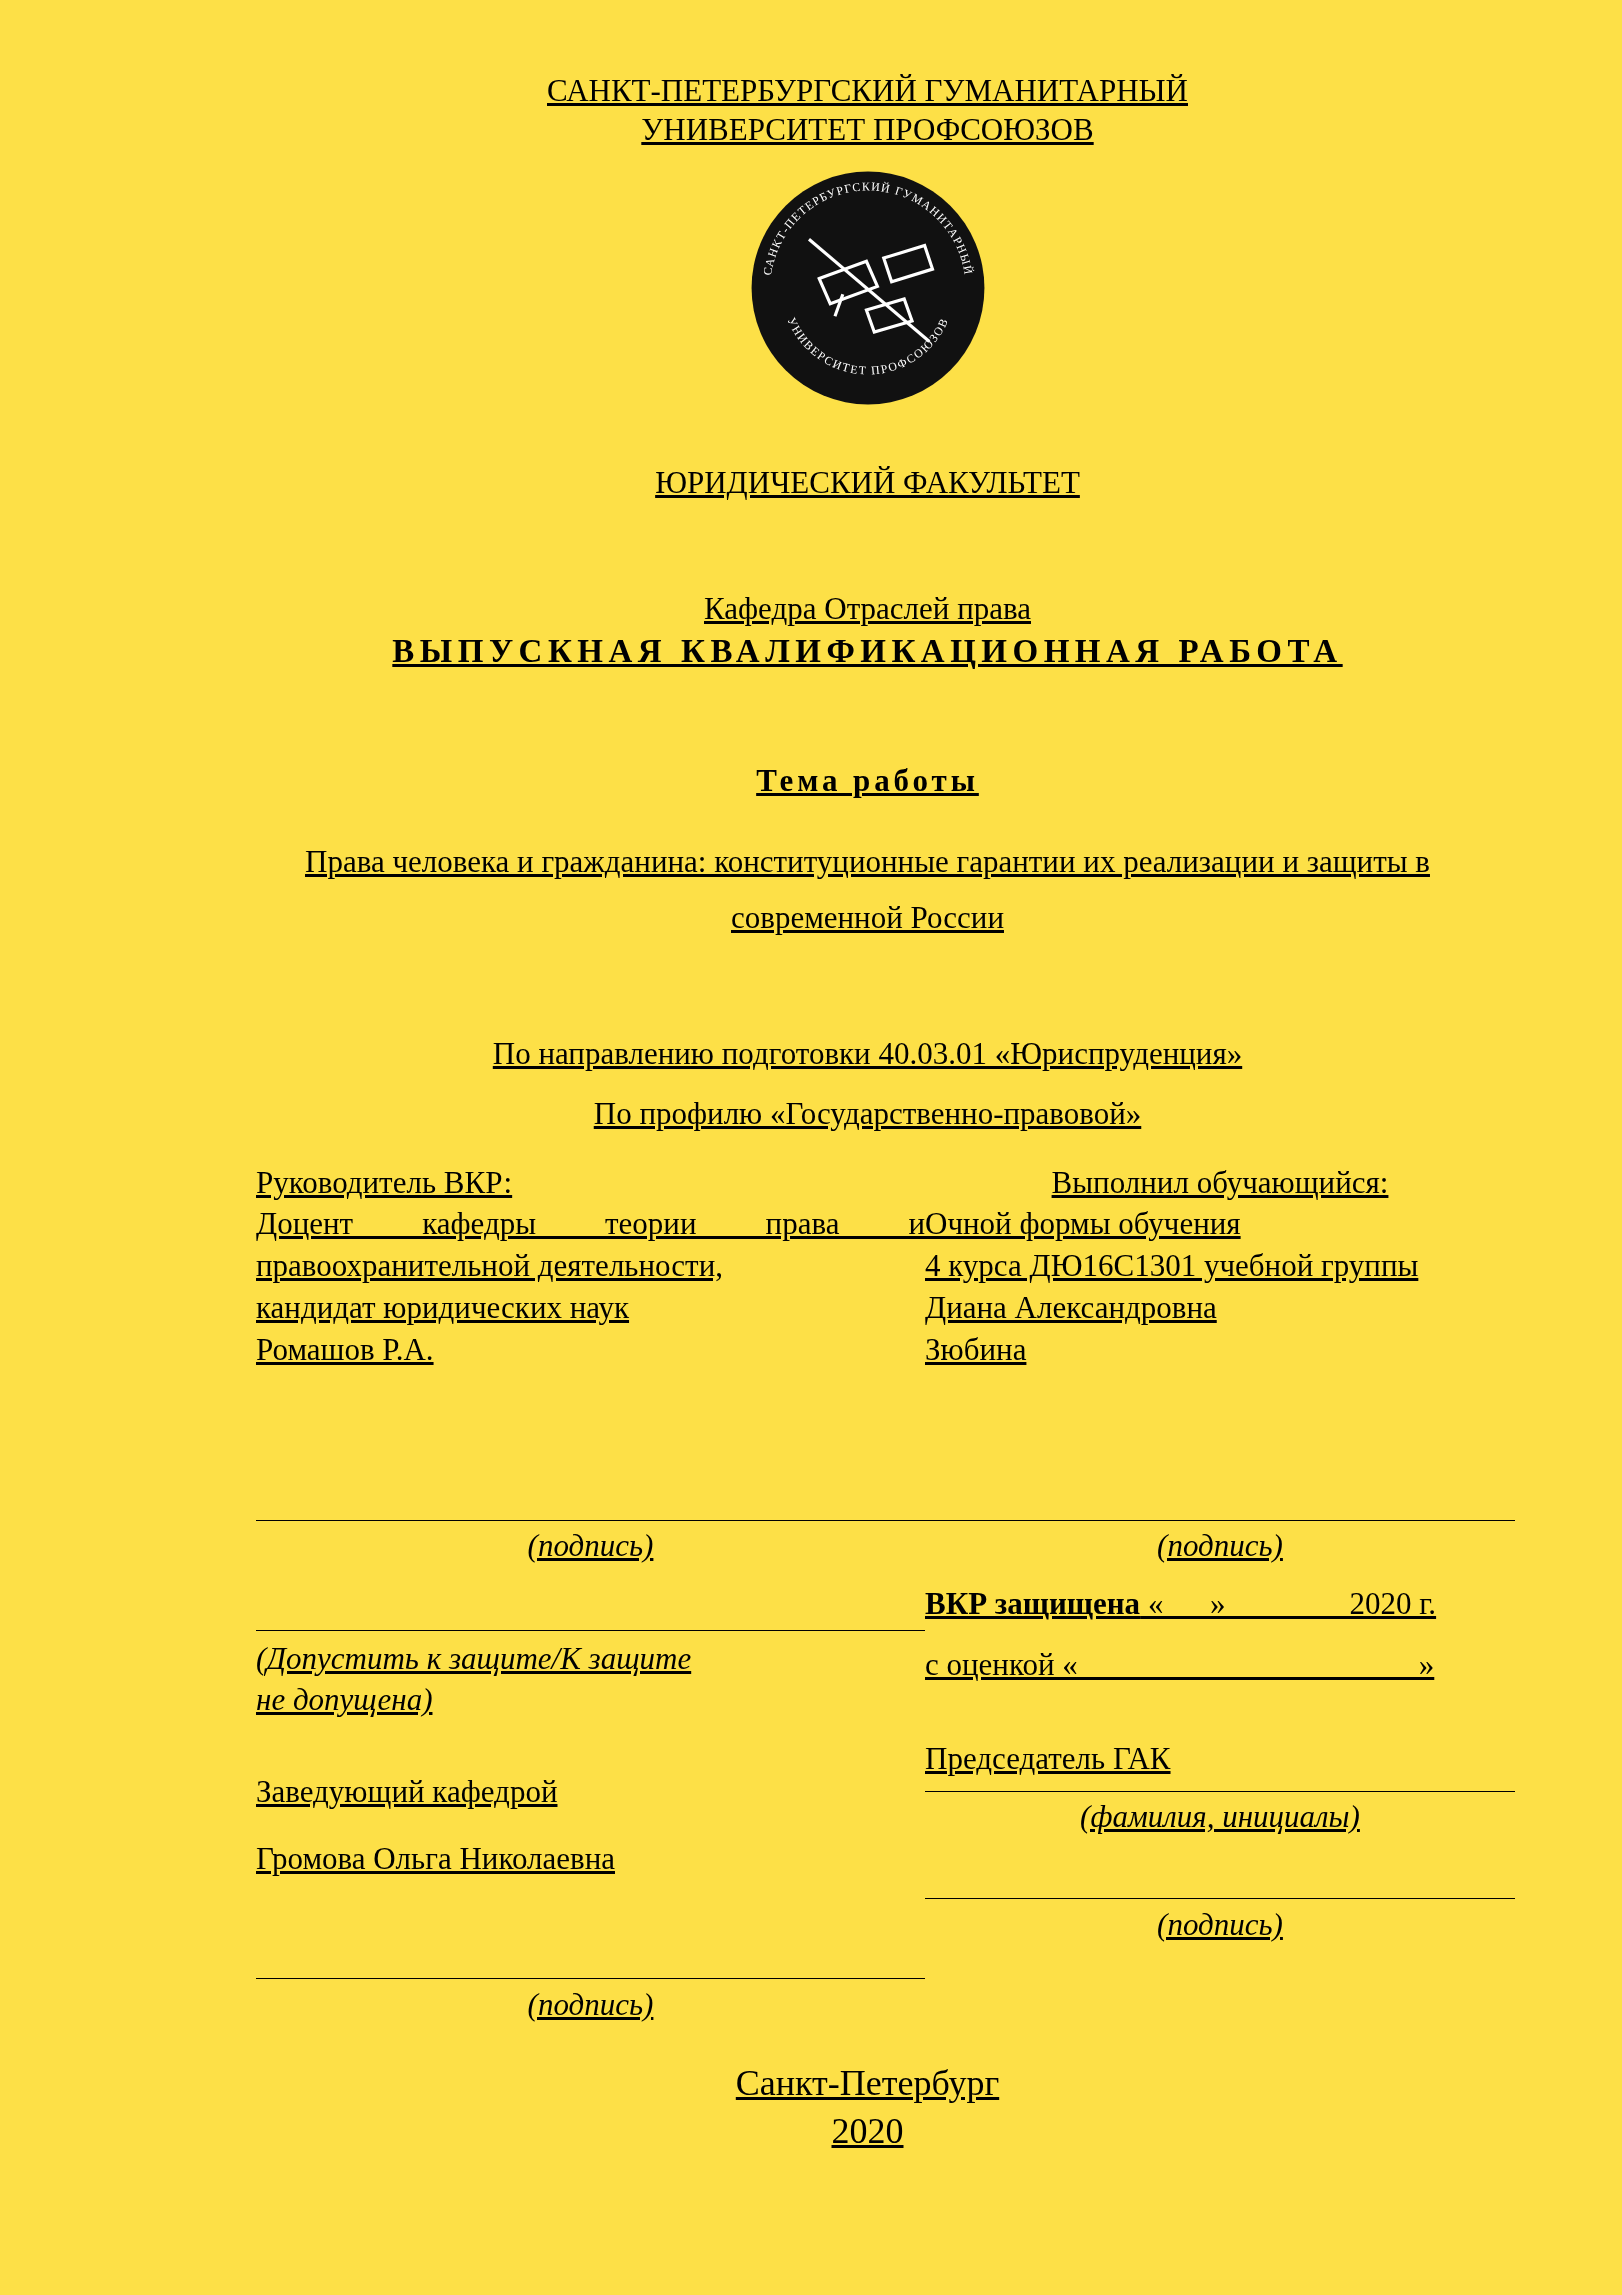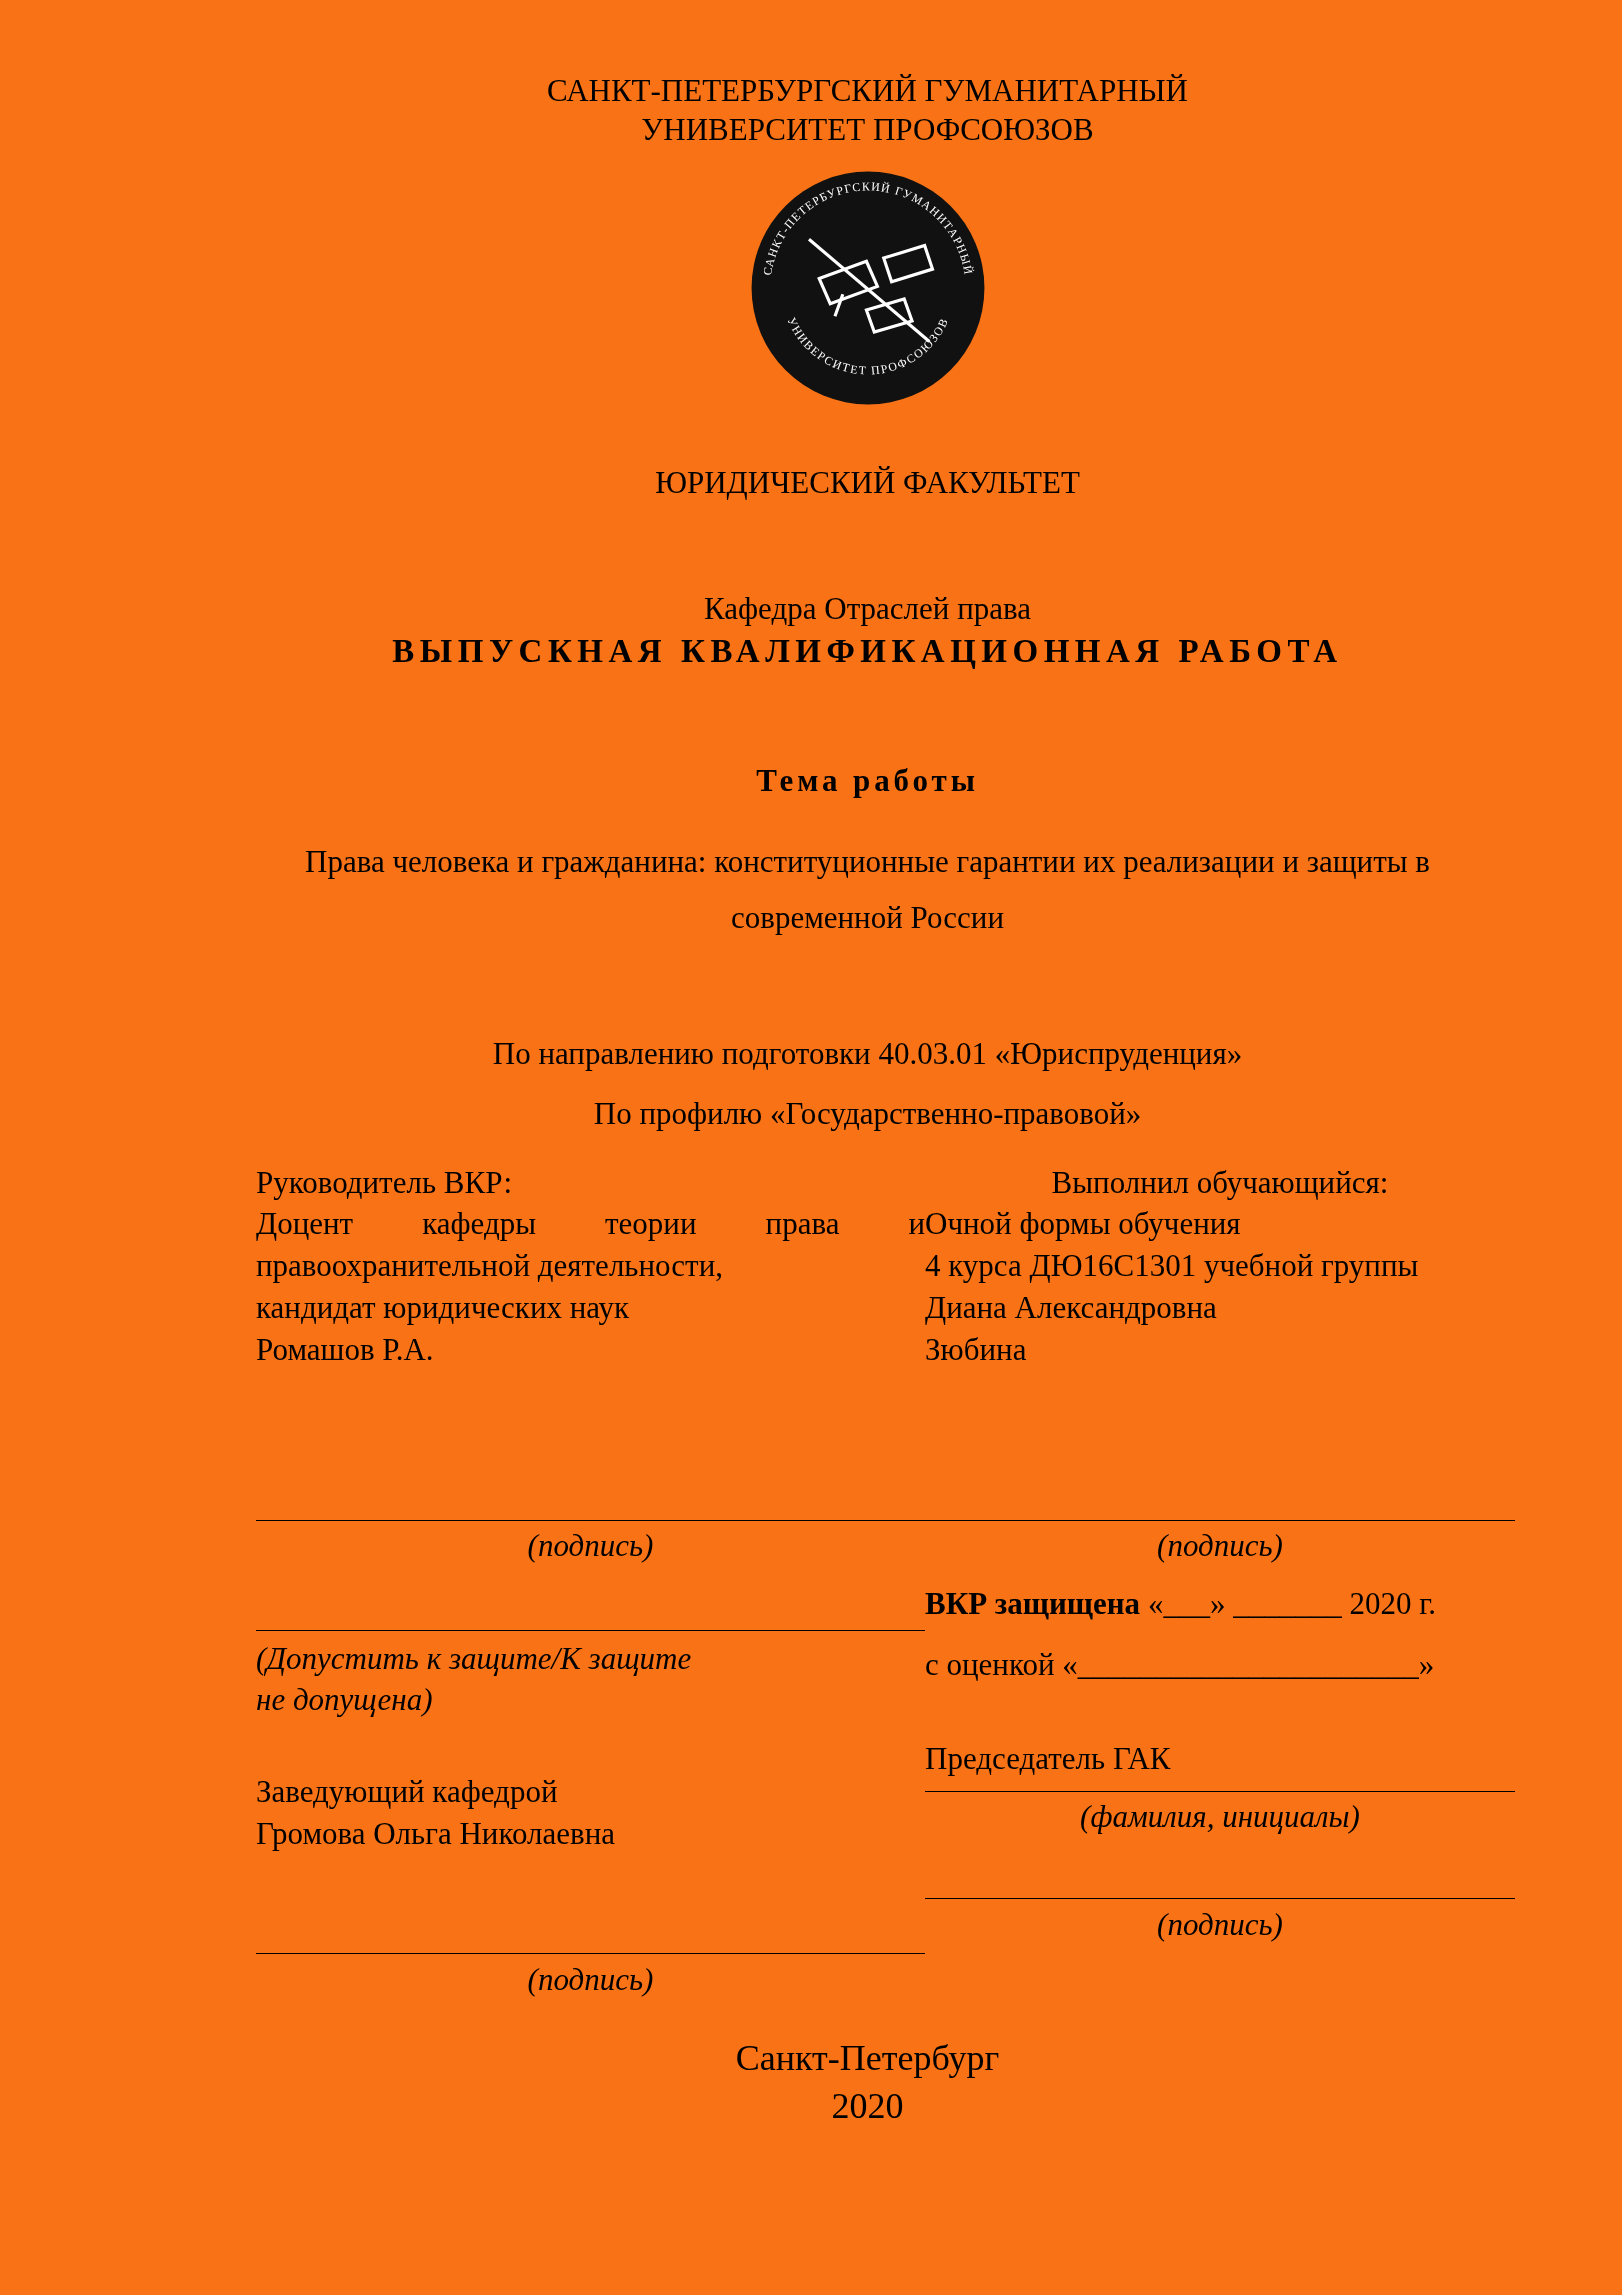--- a/index.html
+++ b/index.html
@@ -1,19 +1,19 @@
 <!DOCTYPE html>
 <html style="font-size:12.6px"><head>
 <meta charset="utf-8">
 <style>
   html, body { margin: 0; padding: 0; background: #ffffff; }
   .page {
-    width: 1623px; height: 2295px; margin: 0 auto; background: #f97316; color: #000;
+    width: 1623px; height: 2295px; margin: 0 auto; background: #fde047; color: #000;
     font-family: "Liberation Serif", serif; font-size: 31px; line-height: 1.3;
-    box-sizing: border-box; padding: 72px 108px 0 220px; overflow: hidden; position: relative;
+    box-sizing: border-box; padding: 72px 108px 0 220px; overflow: hidden; position: relative; text-decoration: underline;
   }
   .center { text-align: center; }
   .uni-header { line-height: 1.25; }
   .logo-wrap { margin-top: 20.4px; text-align: center; }
   .faculty { margin-top: 47px; }
   .department { margin-top: 86px; }
   .work-type { font-weight: bold; font-size: 33px; letter-spacing: 5.5px; }
   .theme-label { margin-top: 88px; font-weight: bold; letter-spacing: 3.9px; }
   .theme { margin-top: 33px; line-height: 1.8; }
   .direction { margin-top: 88px; }
@@ -22,21 +22,21 @@
   .col-left { width: 669px; line-height: 1.35; }
   .col-right { width: 590px; line-height: 1.35; }
   .justify-full { text-align: justify; text-align-last: justify; }
   .sig-line { border-bottom: 1.6px solid #000; height: 0; }
   .caption { font-style: italic; text-align: center; margin-top: 4.7px; }
   .italic { font-style: italic; }
   .bold { font-weight: bold; }
   .student-label { text-align: center; }
   .admission { max-width: 471px; margin-top: 6.3px; }
   .footer { margin-top: 33px; text-align: center; font-size: 36px; line-height: 1.35; }
-  .mt-14 { margin-top: 11px; } .mt-20 { margin-top: 15.7px; } .mt-22 { margin-top: 0; }
+  .mt-14 { margin-top: 11px; } .mt-20 { margin-top: 15.7px; } .mt-22 { margin-top: 25px; }
   .mt-24 { margin-top: 19px; } .mt-44 { margin-top: 35px; } .mt-64 { margin-top: 50px; }
   .mt-76 { margin-top: 60px; } .mt-80 { margin-top: 63px; } .mt-112 { margin-top: 52px; }
   .mt-125 { margin-top: 98px; } .mt-190 { margin-top: 149px; }
 </style>
 </head>
 <body>
 
 <div class="page">
 
   <div class="center uni-header">

